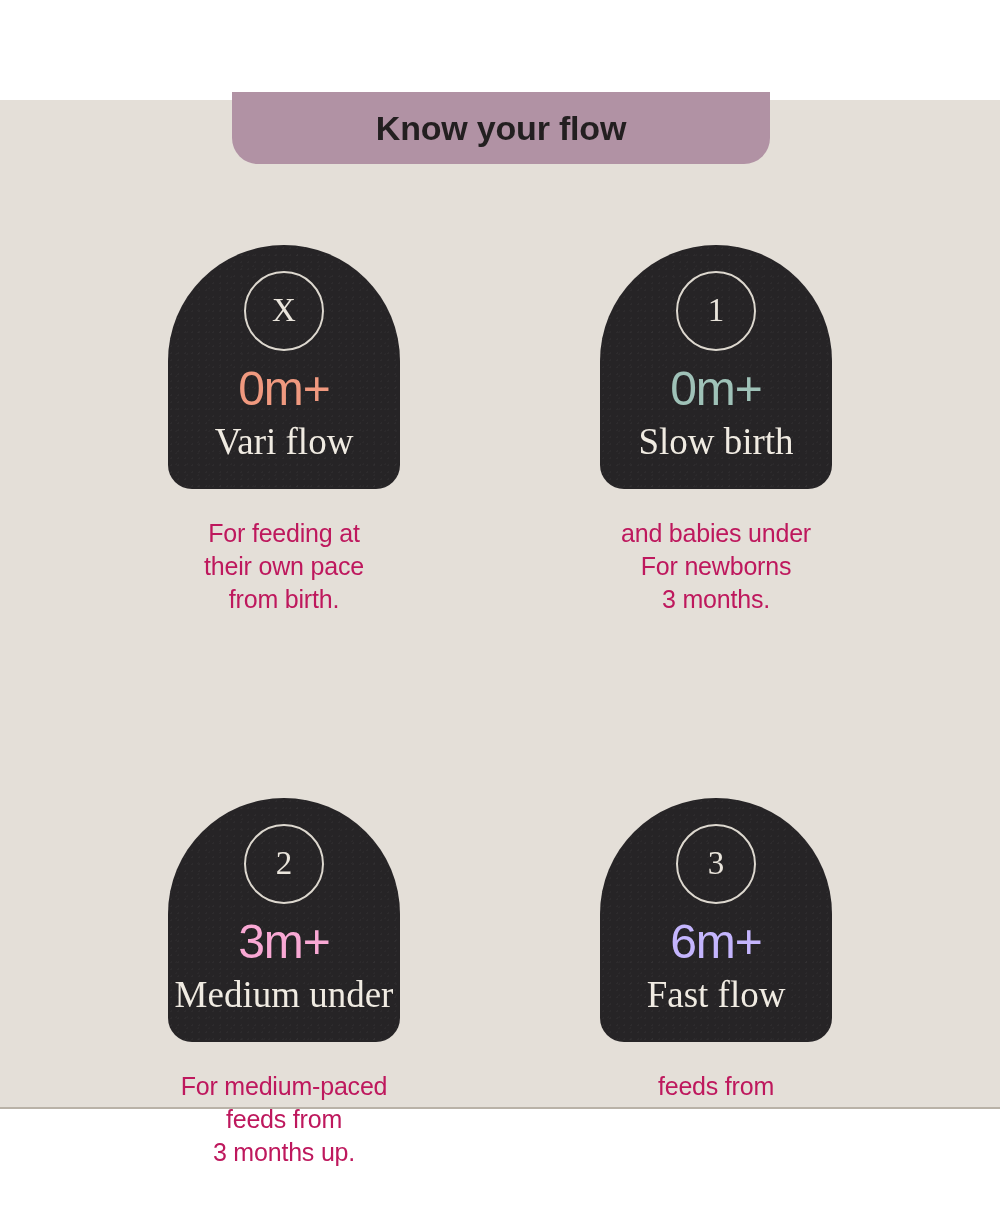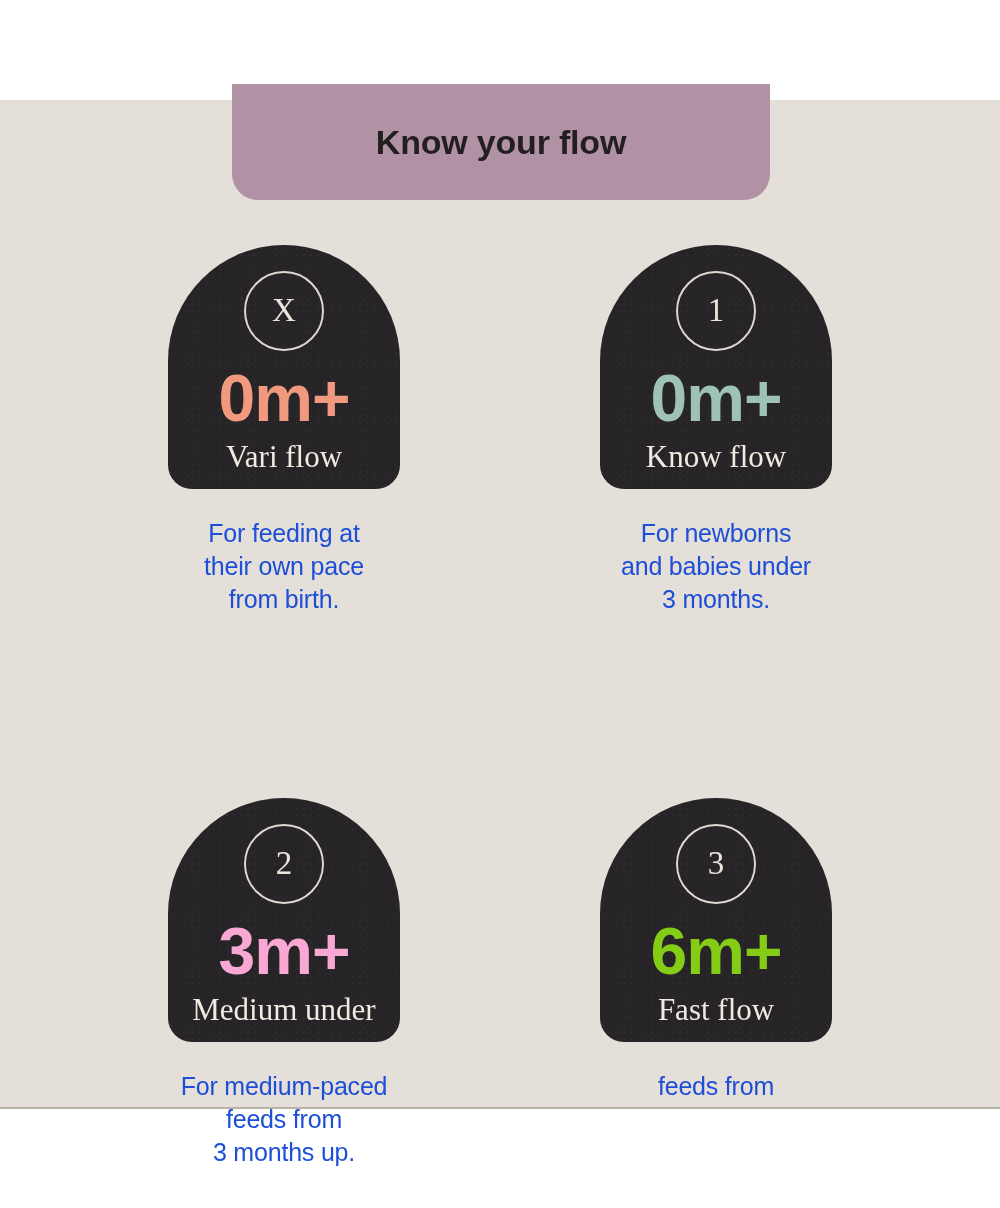--- a/index.html
+++ b/index.html
@@ -35,23 +35,23 @@
     top: 1107px;
     width: 1000px;
     height: 2px;
     background: #b9b2a7;
   }
 
   
   .banner {
     position: absolute;
     left: 232px;
-    top: 84px;
+    top: 92px;
     width: 538px;
-    height: 116px;
+    height: 72px;
     background: #b192a4;
     border-radius: 0 0 26px 26px;
     display: flex;
     align-items: center;
     justify-content: center;
   }
   .banner-title {
     font-size: 34px;
     font-weight: bold;
     color: #231f20;
@@ -123,44 +123,44 @@
     font-size: 33px;
     color: #eae5dc;
     line-height: 1;
     padding-bottom: 2px;
   }
 
   .badge-age {
     position: relative;
     z-index: 1;
     margin-top: 14px;
-    font-size: 66px;
-    font-weight: bold;
+    font-size: 48px;
+    font-weight: normal;
     line-height: 1;
     letter-spacing: -1px;
   }
 
   .badge-flow {
     position: relative;
     z-index: 1;
     margin-top: 10px;
     font-family: "Liberation Serif", serif;
-    font-size: 31px;
+    font-size: 37px;
     color: #f0ebe2;
     line-height: 1;
     white-space: nowrap;
   }
 
   
   .caption {
     margin-top: 28px;
     text-align: center;
     font-size: 25px;
     line-height: 1.32;
-    color: #1d4ed8;
+    color: #be185d;
     letter-spacing: -0.2px;
     white-space: nowrap;
   }
   .caption .line { display: block; }
 </style>
 </head>
 <body>
 
 <div id="infographic">
 
@@ -189,25 +189,25 @@
           <span class="line">from birth.</span>
         </div>
       </div>
 
       <div class="cell">
         <div class="badge">
           <div class="badge-circle">
             <span class="badge-circle-label">1</span>
           </div>
           <div class="badge-age" style="color: rgb(159, 194, 184);">0m+</div>
-          <div class="badge-flow">Know flow</div>
-        </div>
-        <div class="caption">
+          <div class="badge-flow">Slow birth</div>
+        </div>
+        <div class="caption">
+          <span class="line">and babies under</span>
           <span class="line">For newborns</span>
-          <span class="line">and babies under</span>
           <span class="line">3 months.</span>
         </div>
       </div>
 
     </div>
 
     <div class="grid-row second">
 
       <div class="cell">
         <div class="badge">
@@ -222,21 +222,21 @@
           <span class="line">feeds from</span>
           <span class="line">3 months up.</span>
         </div>
       </div>
 
       <div class="cell">
         <div class="badge">
           <div class="badge-circle">
             <span class="badge-circle-label">3</span>
           </div>
-          <div class="badge-age" style="color: #84cc16;">6m+</div>
+          <div class="badge-age" style="color: #c4b5fd;">6m+</div>
           <div class="badge-flow">Fast flow</div>
         </div>
         <div class="caption">
           <span class="line">feeds from</span>
         </div>
       </div>
 
     </div>
 
   </div>

